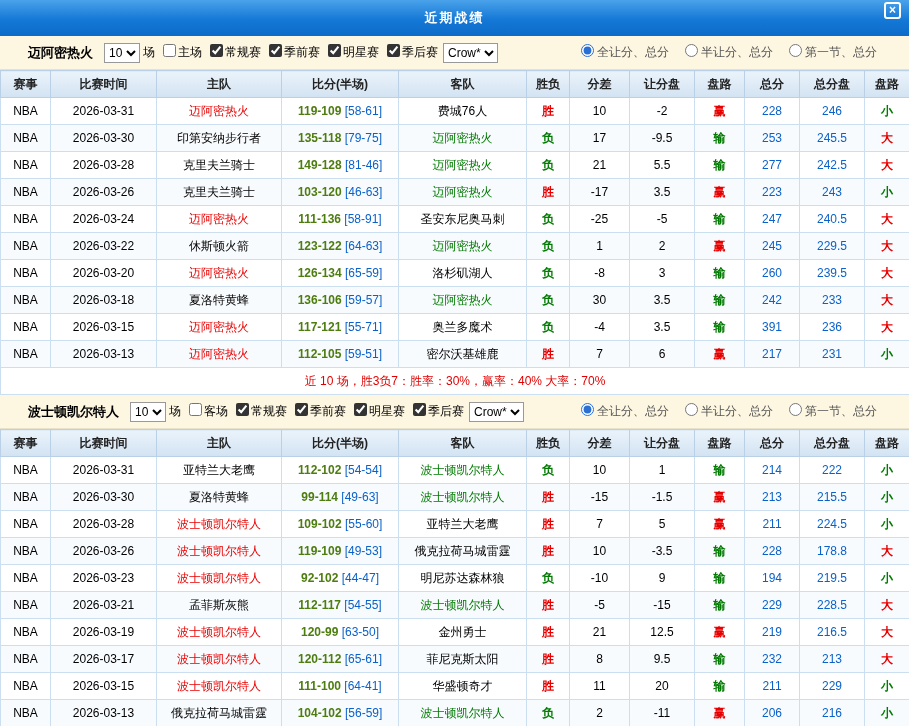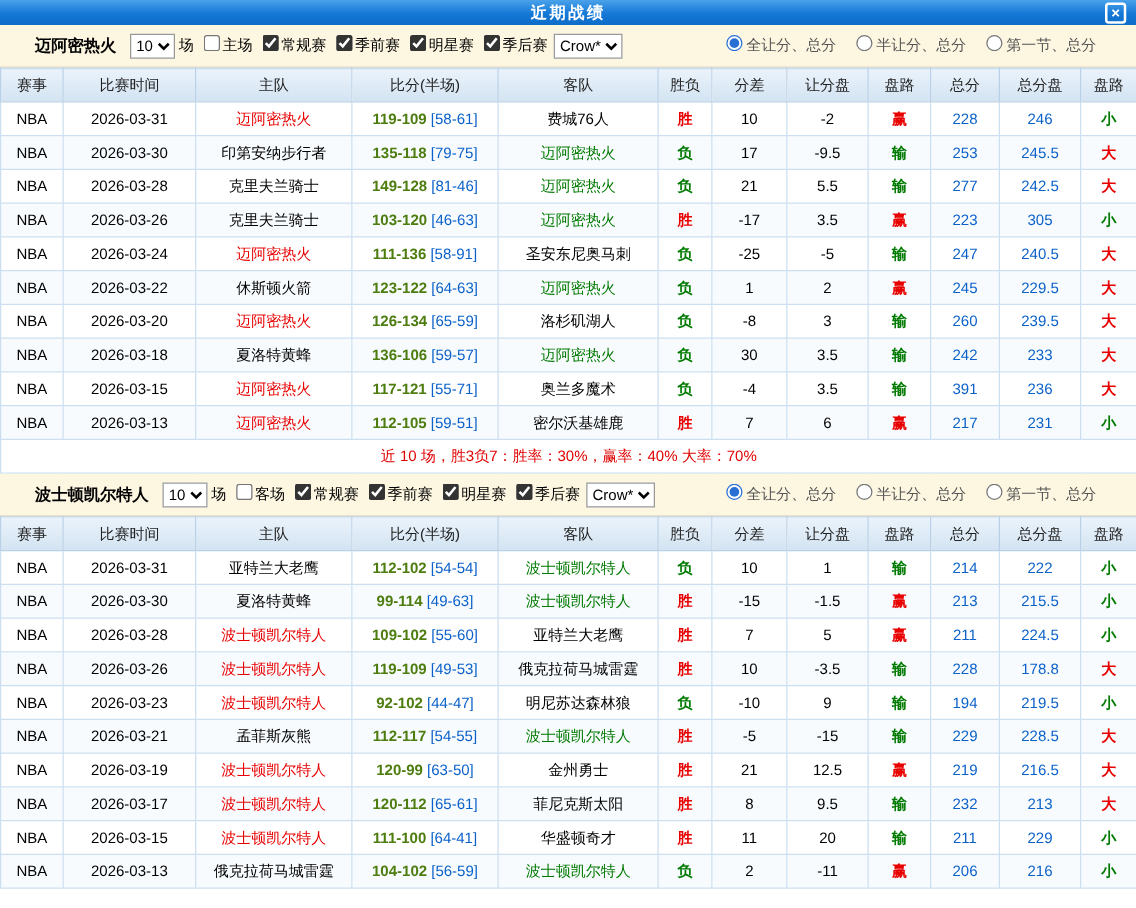--- a/index.html
+++ b/index.html
@@ -1,20 +1,20 @@
 <!DOCTYPE html>
 <html><head>
 <meta charset="utf-8">
 <style>
   * { box-sizing: border-box; margin: 0; padding: 0; }
   html,body { width: 909px; height: 726px; overflow: hidden; background:#fff;
     font-family: "Liberation Sans", "DejaVu Sans", sans-serif; font-size: 12px; color:#000; }
 
   
-  .titlebar { height: 20px; background: linear-gradient(180deg,#4aa2ea 0%,#1478d6 55%,#0d6bc8 100%);
+  .titlebar { height: 36px; background: linear-gradient(180deg,#4aa2ea 0%,#1478d6 55%,#0d6bc8 100%);
     display:flex; align-items:center; justify-content:center; position:relative; }
   .titlebar .title { color:#fff; font-weight:bold; font-size:13px; letter-spacing:2px; }
   .close-btn { position:absolute; right:8px; top:2px; width:17px; height:17px;
     border:2px solid #fff; border-radius:3px; color:#fff; font-size:12px; font-weight:bold;
     line-height:13px; text-align:center; cursor:pointer; }
 
   
   .filterbar { height: 34px; background:#fdf6e1; display:flex; align-items:center;
     padding:0 14px 0 28px; border-bottom:1px solid #e9e2c8; white-space:nowrap; }
   .team-name { font-weight:bold; font-size:13px; margin-right:8px; }
@@ -22,21 +22,21 @@
   .filterbar label { display:inline-flex; margin-right:2px; cursor:pointer; }
   input[type=checkbox] { width:13px; height:13px; margin:0 2px 0 6px; accent-color:#333; }
   input[type=radio] { width:13px; height:13px; margin:0 3px 0 0; accent-color:#2a6fd4; }
   .suffix { margin-right:2px; }
   .radios { margin-left:auto; display:flex; align-items:center; color:#555; padding-right:16px; }
   .radios label { margin-left:14px; cursor:pointer; }
 
   
   table { width:909px; border-collapse:collapse; table-layout:fixed; }
   th { background: linear-gradient(180deg,#eaf3fb 0%,#d3e3f2 100%);
-    border:1px solid #b9d0e6; height:27px; font-size:12px; font-weight:normal; color:#222;
+    border:1px solid #b9d0e6; height:27px; font-size:12px; font-weight:bold; color:#222;
     text-align:center; overflow:hidden; white-space:nowrap; }
   td { border:1px solid #cbdff0; height:27px; text-align:center; overflow:hidden;
     white-space:nowrap; background:#fff; }
   tbody tr:nth-child(even) td { background:#f8fbfe; }
   .score { font-weight:bold; color:#4d7c0f; }
   .half { color:#0a61c9; }
   .red { color:#e80000; }
   .green { color:#007a00; }
   .blue { color:#0a61c9; }
   .bold { font-weight:bold; }
@@ -169,21 +169,21 @@
           <td>NBA</td>
           <td>2026-03-26</td>
           <td class="">克里夫兰骑士</td>
           <td><span class="score">103-120</span><span> </span><span class="half">[46-63]</span></td>
           <td class="green">迈阿密热火</td>
           <td class="red bold">胜</td>
           <td>-17</td>
           <td>3.5</td>
           <td class="red bold">赢</td>
           <td class="blue">223</td>
-          <td class="blue">305</td>
+          <td class="blue">243</td>
           <td class="green bold">小</td>
         </tr>
         <tr>
           <td>NBA</td>
           <td>2026-03-24</td>
           <td class="red">迈阿密热火</td>
           <td><span class="score">111-136</span><span> </span><span class="half">[58-91]</span></td>
           <td class="">圣安东尼奥马刺</td>
           <td class="green bold">负</td>
           <td>-25</td>

